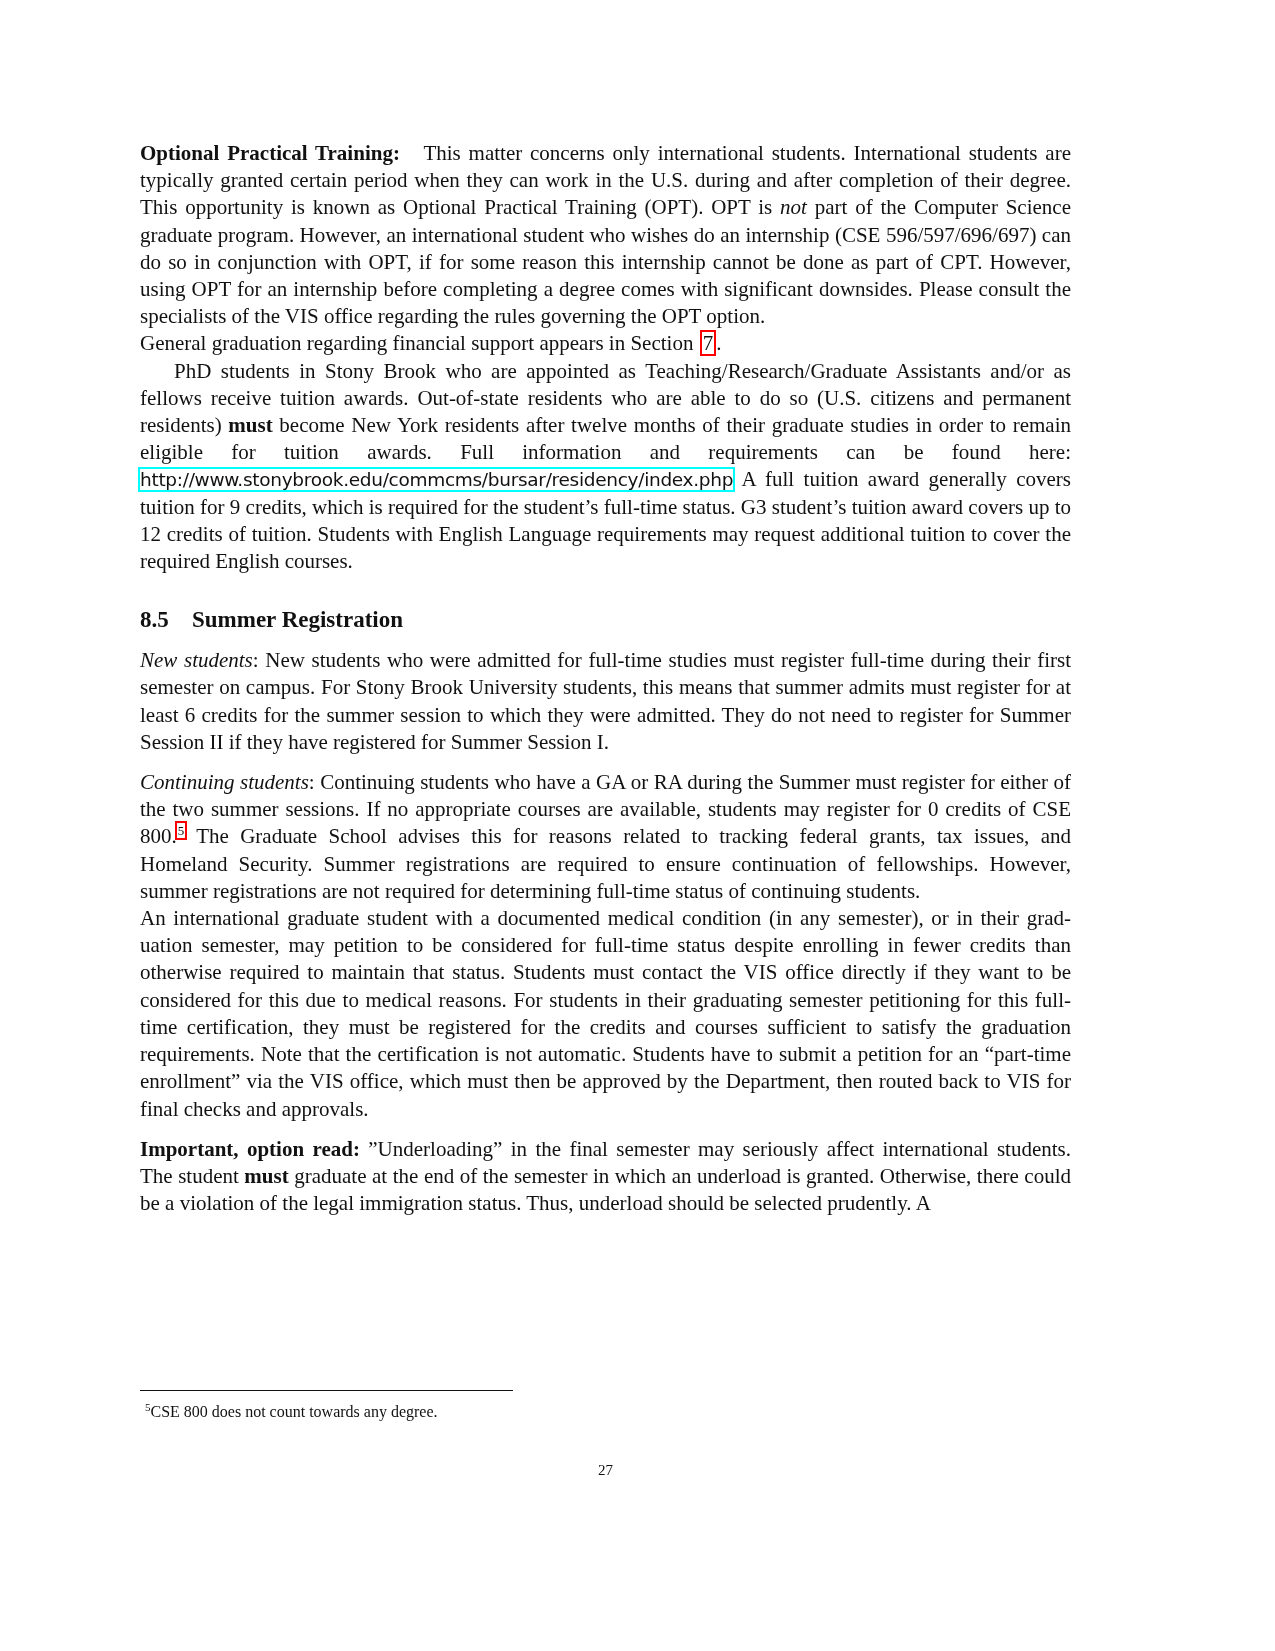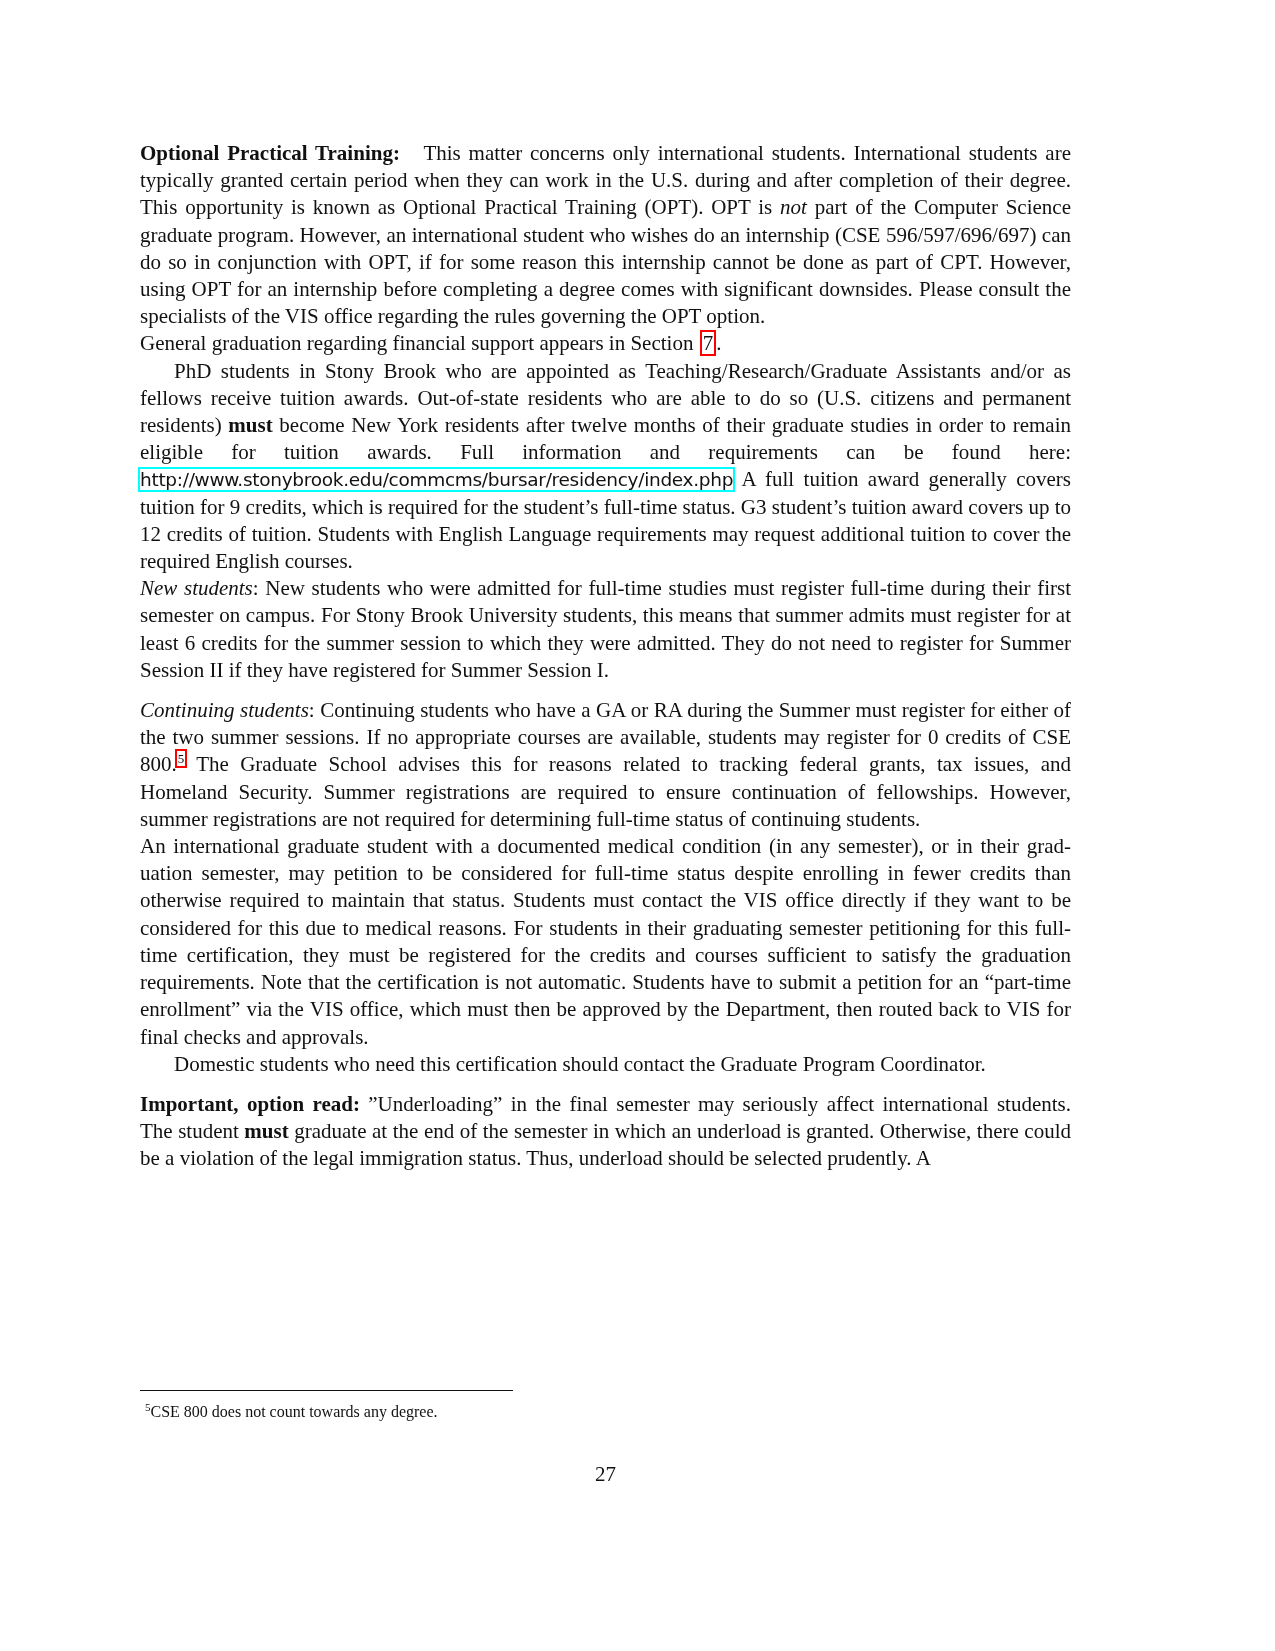--- a/index.html
+++ b/index.html
@@ -39,48 +39,50 @@
   .footnote-rule {
     position: absolute; left: 140px; top: 1390px; width: 373px; height: 0;
     border-top: 1.5px solid #111;
   }
   .footnote {
     position: absolute; left: 145px; top: 1395px; font-size: 16px; line-height: 24px;
   }
   .footnote sup { font-size: 11px; }
   .pagenum {
     position: absolute; left: 0; width: 1211px; top: 1462px; text-align: center;
-    font-size: 21px;
+    font-size: 15px;
   }
 </style>
 </head>
 <body>
 
 <div class="page">
 
   <p>
     <b>Optional Practical Training:</b>&nbsp;&nbsp;&nbsp;<span>This matter concerns only international students. International students are typically granted certain period when they can work in the U.S. during and after completion of their degree. This opportunity is known as Optional Practical Training (OPT). OPT is </span><i>not</i><span> part of the Computer Science graduate program. However, an international student who wishes do an internship (CSE 596/597/696/697) can do so in conjunction with OPT, if for some reason this internship cannot be done as part of CPT. However, using OPT for an internship before completing a degree comes with significant downsides. Please consult the specialists of the VIS office regarding the rules governing the OPT option.</span>
   </p>
 
   <p>
     <span>General graduation regarding financial support appears in Section </span><a class="ref-box">7</a><span>.</span>
   </p>
   <p class="indent">
     <span>PhD students in Stony Brook who are appointed as Teaching/Research/Graduate Assistants and/or as fellows receive tuition awards. Out-of-state residents who are able to do so (U.S. citizens and permanent residents) </span><b>must</b><span> become New York residents after twelve months of their graduate studies in order to remain eligible for tuition awards. Full information and requirements can be found here: </span><a class="url">http://www.stonybrook.edu/commcms/bursar/residency/index.php</a><span> A full tuition award generally covers tuition for 9 credits, which is required for the student’s full-time status. G3 student’s tuition award covers up to 12 credits of tuition. Students with English Language requirements may request additional tuition to cover the required English courses.</span>
   </p>
 
+  <h2 class="sec85">
+    <span class="num">8.5</span><span>Summer Registration</span>
+  </h2>
   <p>
     <i>New students</i><span>: New students who were admitted for full-time studies must register full-time during their first semester on campus. For Stony Brook University students, this means that summer admits must register for at least 6 credits for the summer session to which they were admitted. They do not need to register for Summer Session II if they have registered for Summer Session I.</span>
   </p>
   <p class="gap">
     <i>Continuing students</i><span>: Continuing students who have a GA or RA during the Summer must register for either of the two summer sessions. If no appropriate courses are available, students may register for 0 credits of CSE 800.</span><a class="fnref">5</a><span> The Graduate School advises this for reasons related to tracking federal grants, tax issues, and Homeland Security. Summer registrations are required to ensure continuation of fellowships. However, summer registrations are not required for determining full-time status of continuing students.</span>
   </p>
 
   <p>An international graduate student with a documented medical condition (in any semester), or in their grad­uation semester, may petition to be considered for full-time status despite enrolling in fewer credits than otherwise required to maintain that status. Students must contact the VIS office directly if they want to be considered for this due to medical reasons. For students in their graduating semester petitioning for this full-time certification, they must be registered for the credits and courses sufficient to satisfy the graduation requirements. Note that the certification is not automatic. Students have to submit a petition for an “part-time enrollment” via the VIS office, which must then be approved by the Department, then routed back to VIS for final checks and approvals.</p>
-  <p class="indent">Domestic students who need this certification should contact the Graduate Program Coordinator.</p>
   <p class="gap">
     <b>Important, option read:</b><span> ”Underloading” in the final semester may seriously affect international students. The student </span><b>must</b><span> graduate at the end of the semester in which an underload is granted. Otherwise, there could be a violation of the legal immigration status. Thus, underload should be selected prudently. A</span>
   </p>
 </div>
 
 <div class="footnote-rule"></div>
 <div class="footnote">
   <sup>5</sup><span>CSE 800 does not count towards any degree.</span>
 </div>
 

